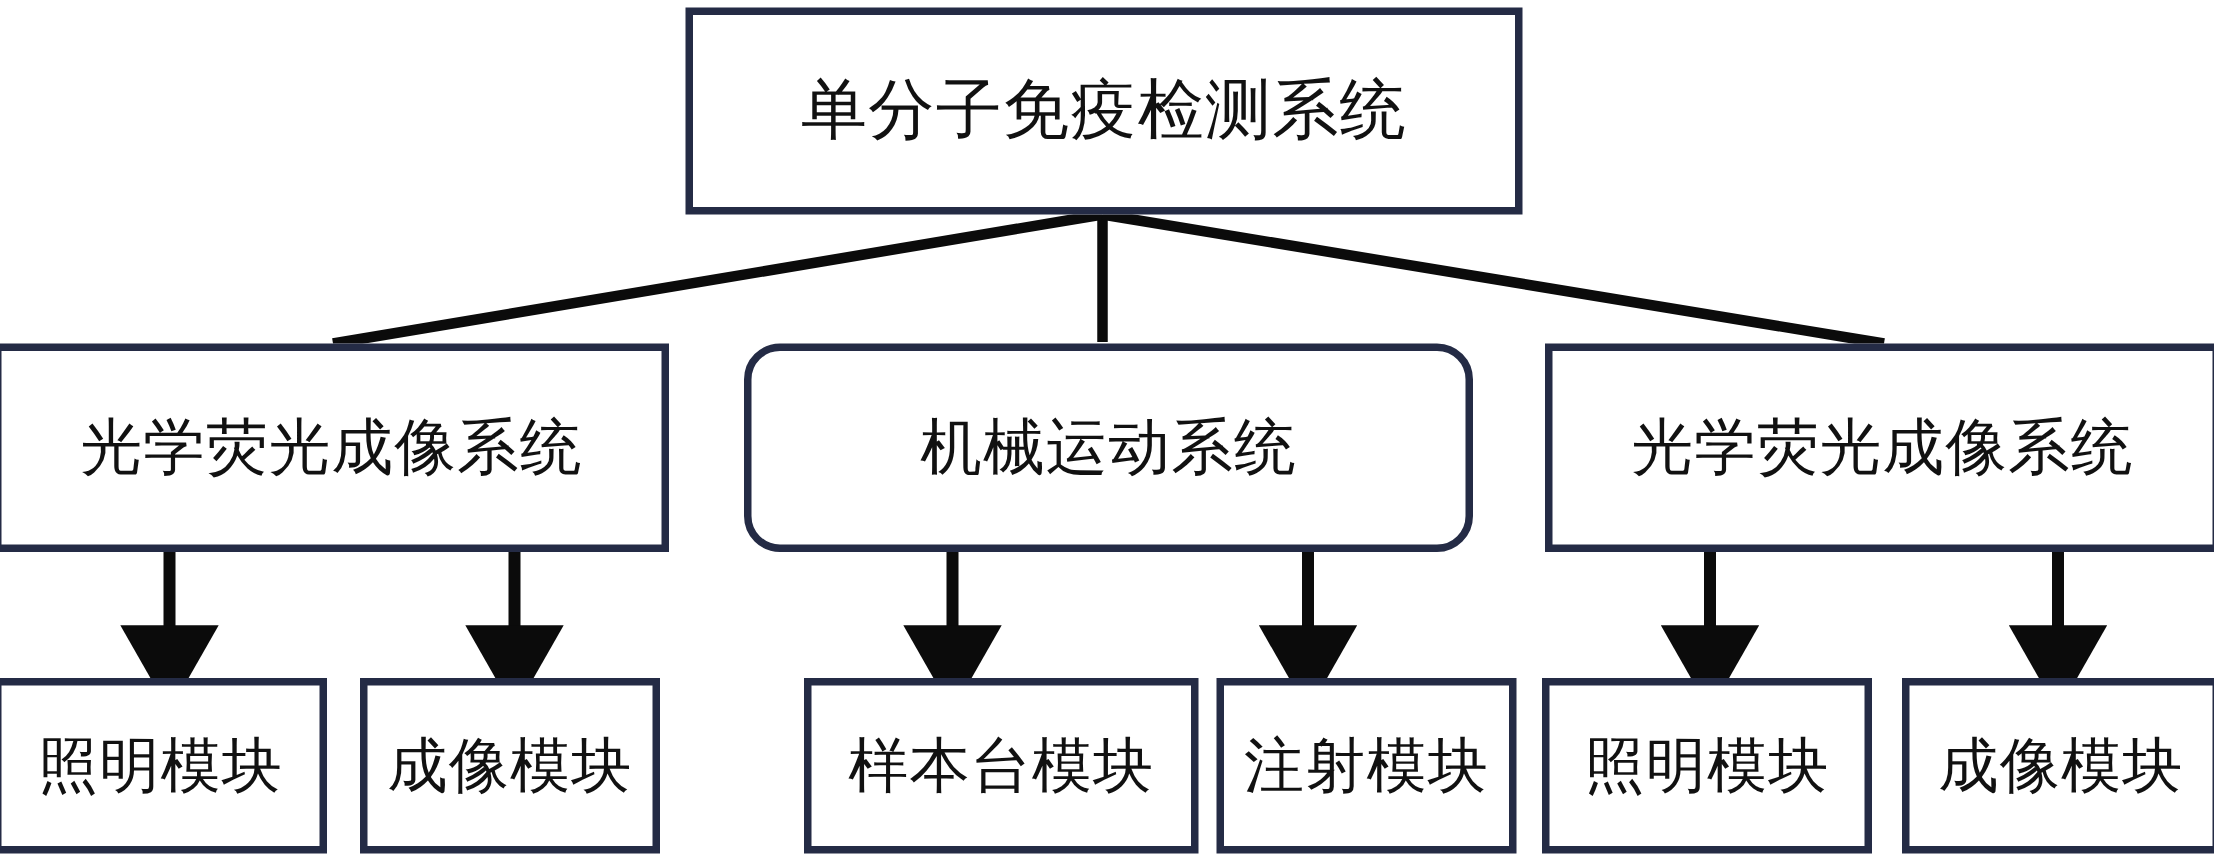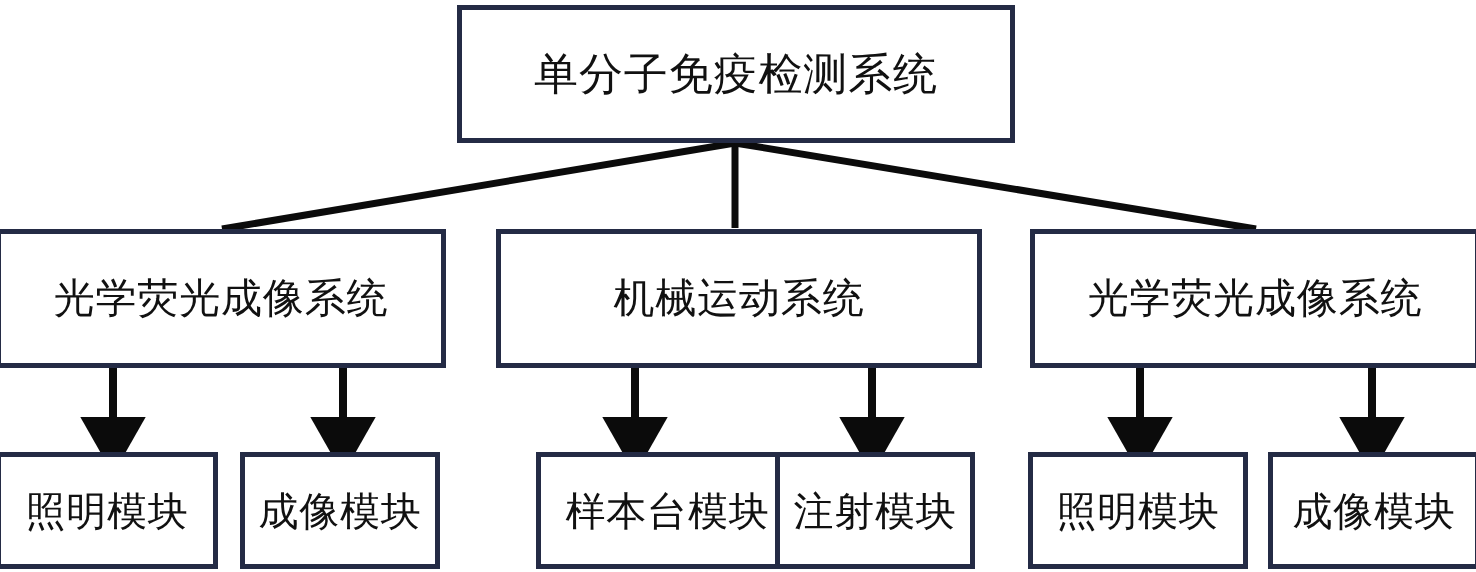--- a/index.html
+++ b/index.html
@@ -5,21 +5,21 @@
   html, body {
     margin: 0;
     padding: 0;
     background: #ffffff;
   }
   #diagram-root {
     position: relative;
     width: 1476px;
     height: 572px;
     background: #ffffff;
-    font-family: Liberation Sans, sans-serif;
+    font-family: Liberation Serif, serif;
     overflow: hidden;
   }
   .node {
     position: absolute;
     box-sizing: border-box;
     background: #ffffff;
     border: 5px solid #242b45;
     display: flex;
     align-items: center;
     justify-content: center;
@@ -34,32 +34,32 @@
     width: 558px;
     height: 138px;
     font-size: 44px;
   }
   .node.level2 {
     top: 229px;
     height: 139px;
     font-size: 41px;
   }
   .node.l2-left   { left: -4px;   width: 450px; }
-  .node.l2-mid    { left: 496px;  width: 486px; }
+  .node.l2-mid    { left: 496px;  width: 486px; border-radius: 24px; }
   .node.l2-right  { left: 1030px; width: 450px; }
 
   .node.level3 {
     top: 452px;
     height: 117px;
     font-size: 40px;
   }
   .node.l3-a { left: -4px;   width: 222px; }
   .node.l3-b { left: 240px;  width: 200px; }
   .node.l3-c { left: 492px;  width: 263px; margin-left: 44px; }
-  .node.l3-d { left: 775px;  width: 200px; }
+  .node.l3-d { left: 811px;  width: 200px; }
   .node.l3-e { left: 1028px; width: 220px; }
   .node.l3-f { left: 1268px; width: 212px; }
 
   #connector-layer {
     position: absolute;
     left: 0;
     top: 0;
     width: 1476px;
     height: 572px;
     pointer-events: none;

